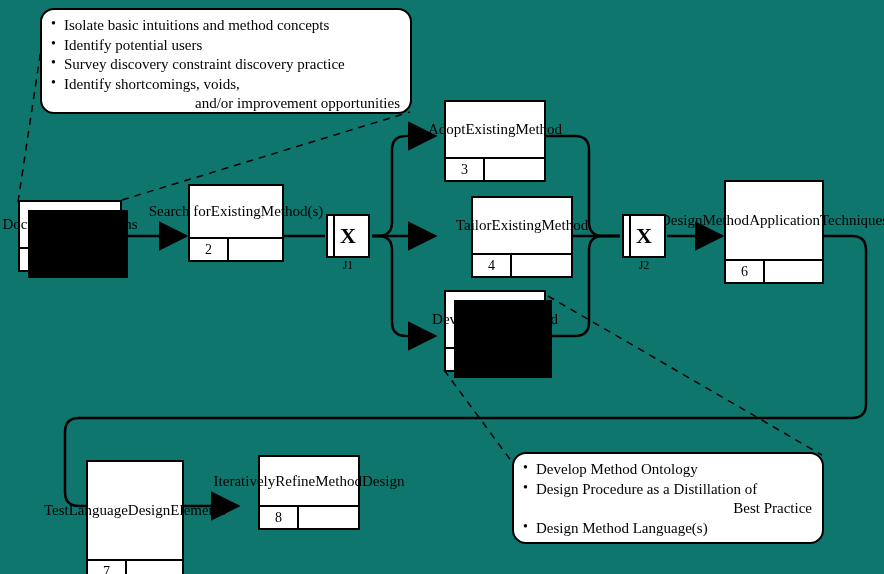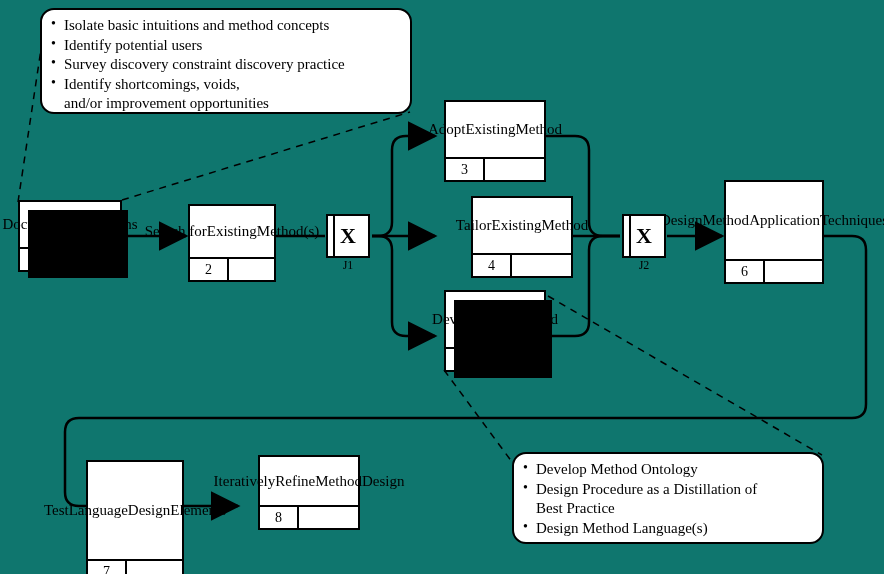--- a/index.html
+++ b/index.html
@@ -132,21 +132,21 @@
     padding-left: 14px;
     white-space: nowrap;
   }
   .note li::before {
     content: "\2022";
     position: absolute;
     left: 1px;
     top: -1px;
     font-size: 14px;
   }
-  .note li.cont { padding-left: 14px; }
+  .note li.cont { padding-left: 14px; text-align: right; }
   .note li.cont::before { content: ""; }
 </style>
 </head>
 <body>
 
 <div id="canvas">
 
   <svg id="wires" viewBox="0 0 884 574" xmlns="http://www.w3.org/2000/svg">
     <defs>
       <marker id="arrow" viewBox="0 0 12 12" refX="11" refY="6" markerWidth="12" markerHeight="12" orient="auto-start-reverse">
@@ -215,21 +215,21 @@
     <div class="ub-title">
       <span>Document</span>
       <span>Motivations</span>
     </div>
     <div class="ub-foot">
       <div class="ub-num">1</div>
       <div class="ub-blank"></div>
     </div>
   </div>
 
-  <div class="ubox" style="left:188px; top:204px; width:88px; height:78px;">
+  <div class="ubox" style="left:188px; top:184px; width:96px; height:78px;">
     <div class="ub-title">
       <span>Search for</span>
       <span>Existing</span>
       <span>Method(s)</span>
     </div>
     <div class="ub-foot">
       <div class="ub-num">2</div>
       <div class="ub-blank"></div>
     </div>
   </div>

